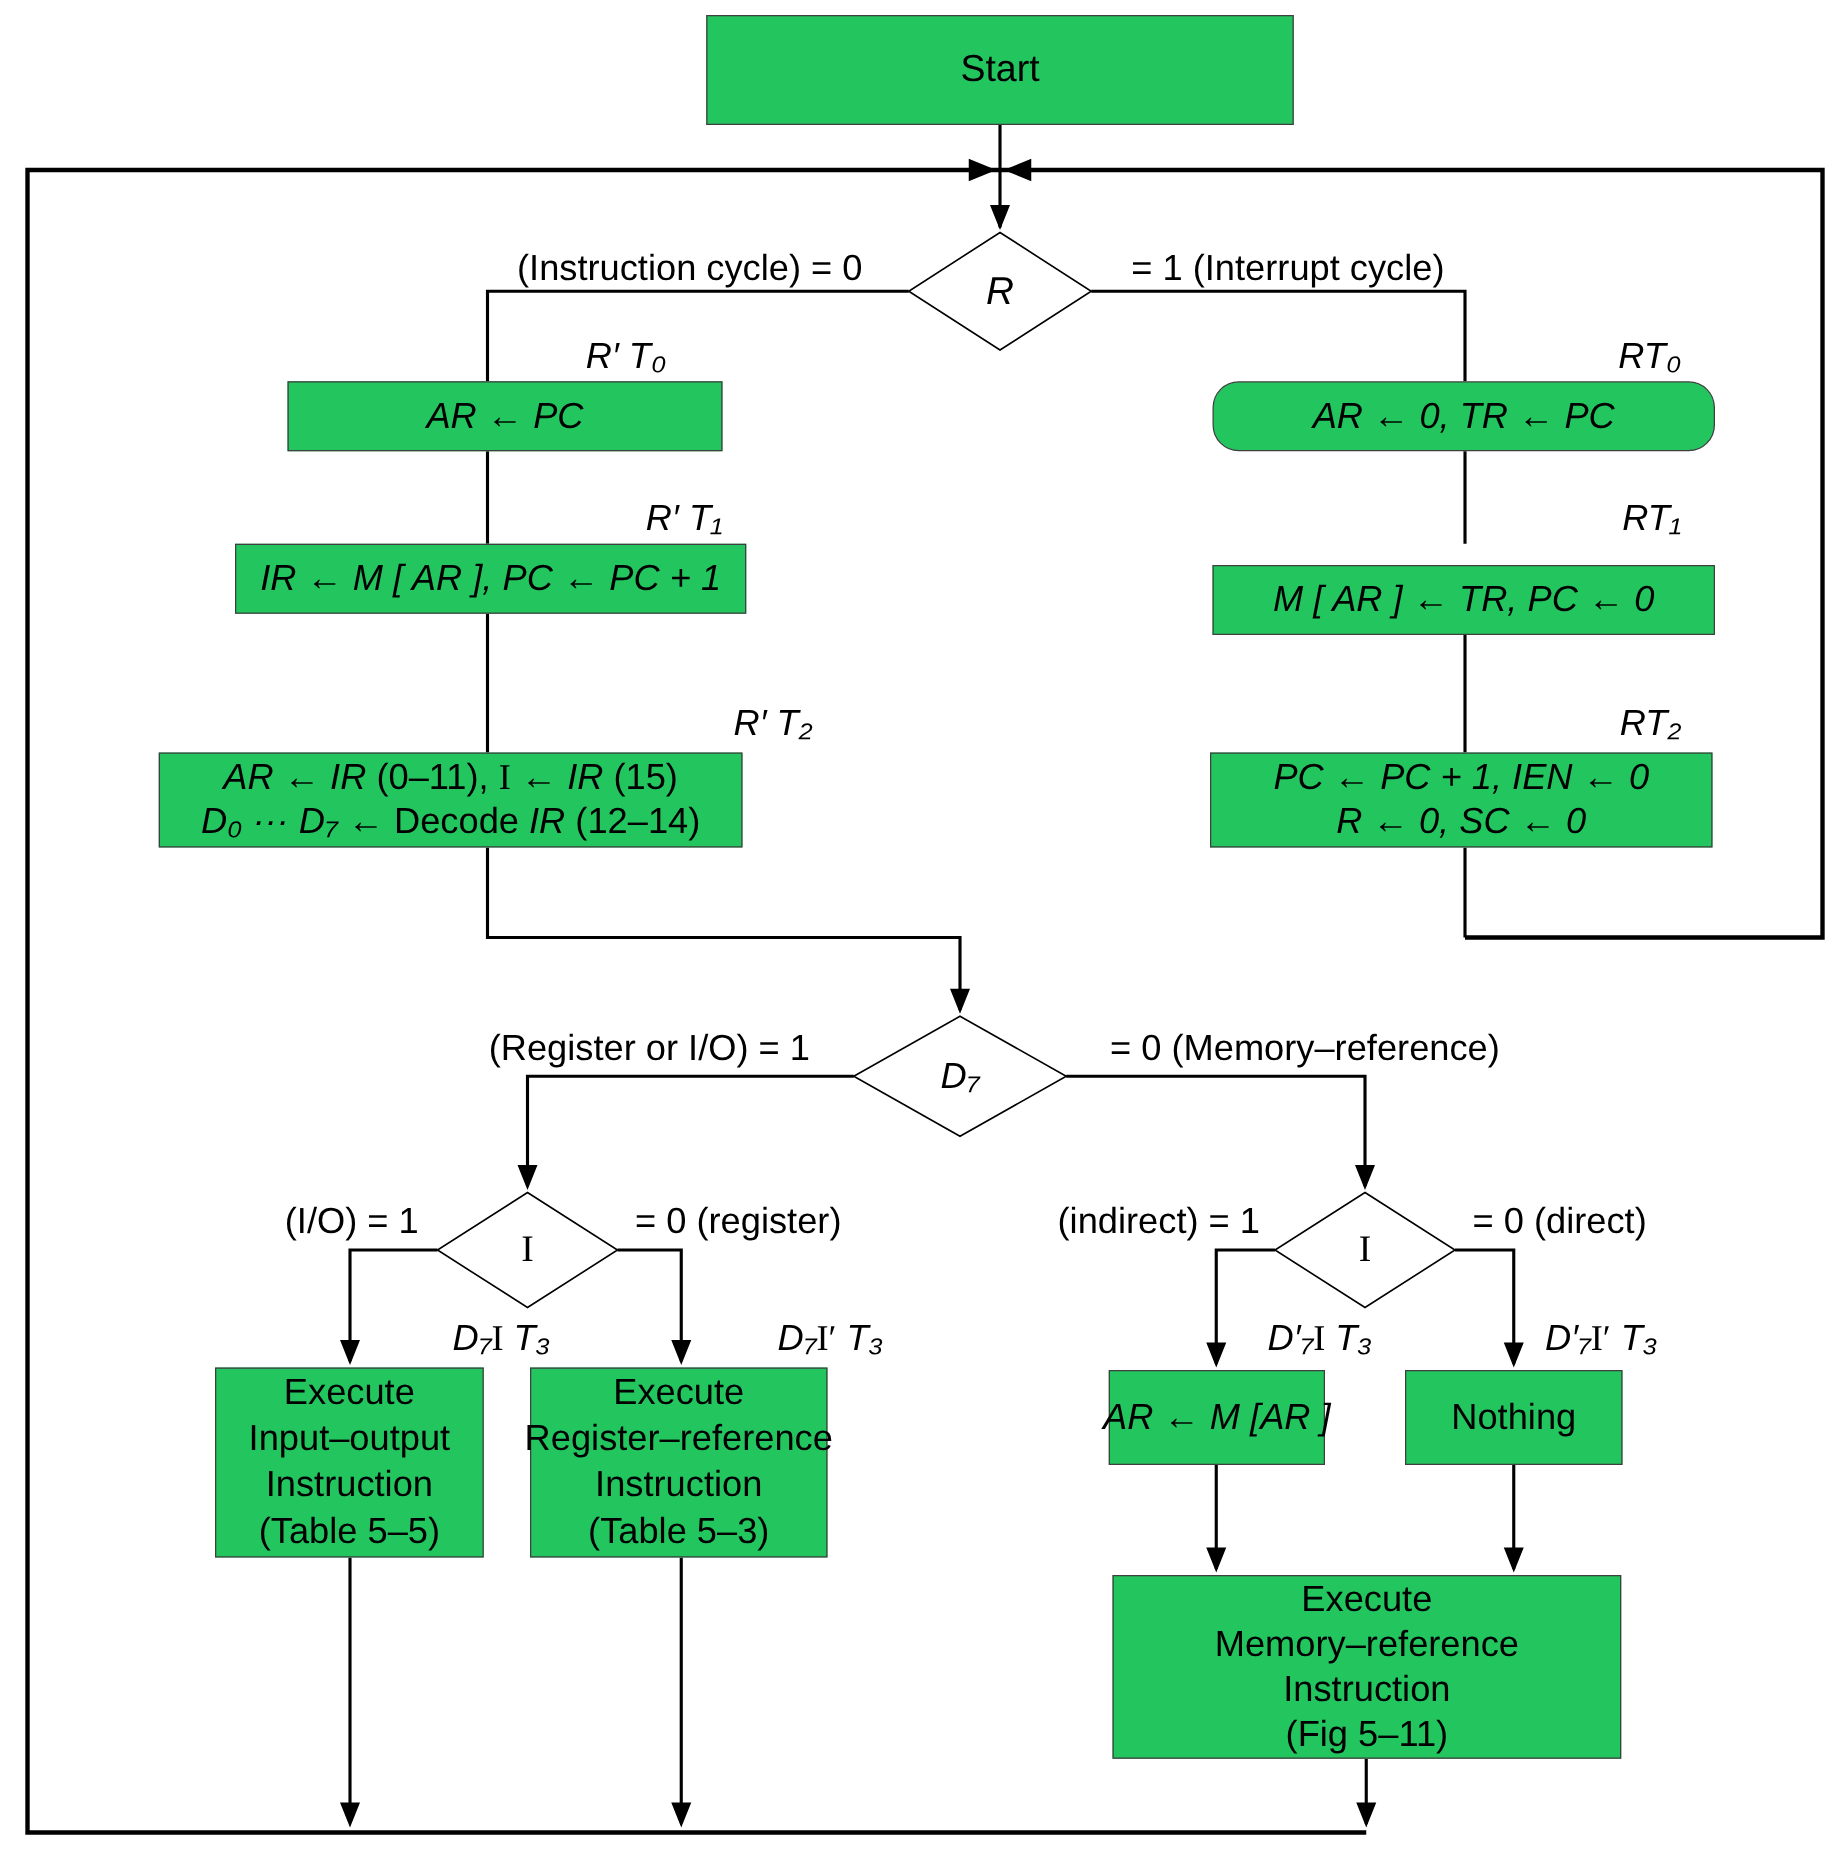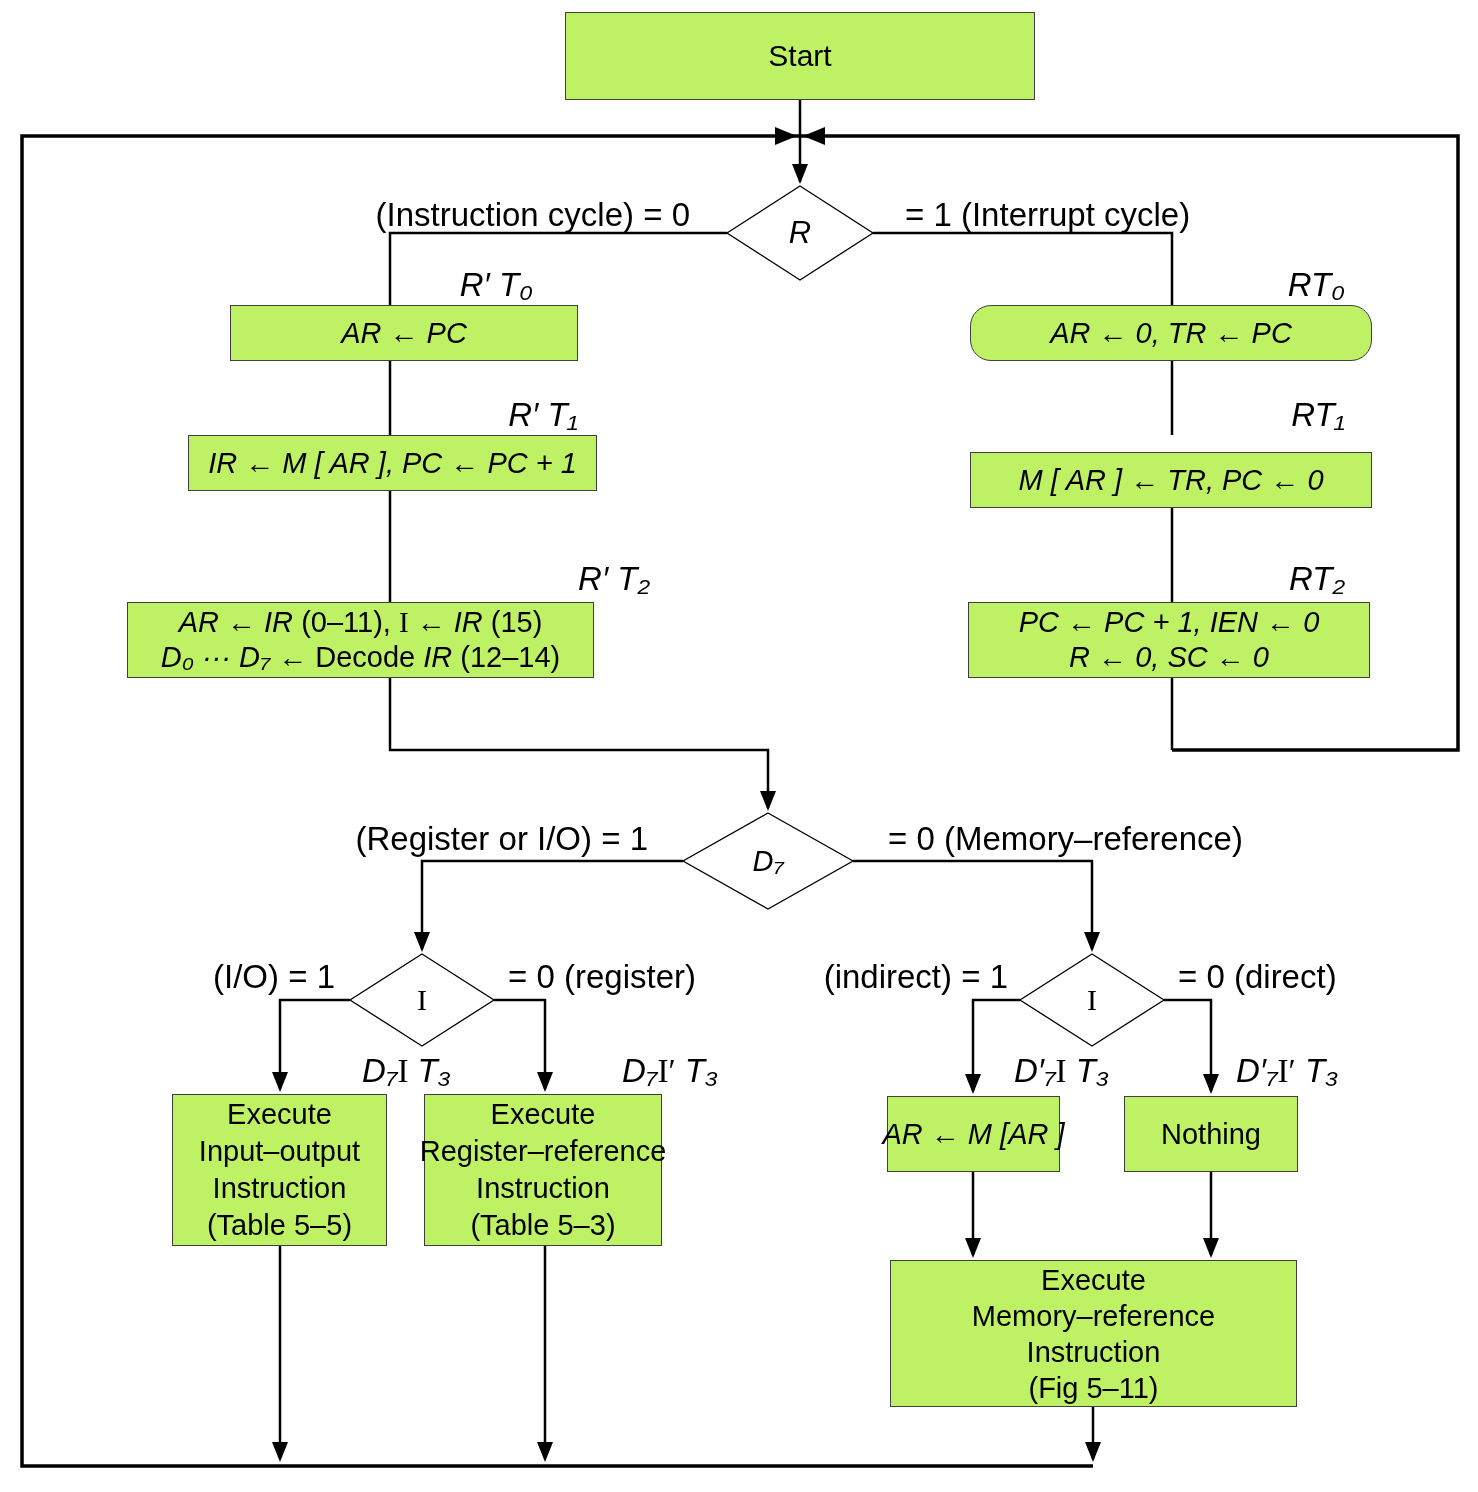--- a/index.html
+++ b/index.html
@@ -1,26 +1,26 @@
 <!DOCTYPE html>
 <html><head>
 <meta charset="utf-8">
 <style>
   html,body{margin:0;padding:0;background:#ffffff;}
   #canvas{position:relative;width:1478px;height:1492px;background:#ffffff;overflow:hidden;
           font-family:"Liberation Sans","DejaVu Sans",sans-serif;color:#000;}
   svg.wires{position:absolute;left:0;top:0;}
-  .box{position:absolute;box-sizing:border-box;background:#bef264;border:1.5px solid #3f3f3f;
+  .box{position:absolute;box-sizing:border-box;background:#22c55e;border:1.5px solid #3f3f3f;
        display:flex;flex-direction:column;align-items:center;justify-content:center;
        text-align:center;font-size:29px;line-height:36px;}
   .box .ln{white-space:nowrap;}
   .it{font-style:italic;}
   .up{font-style:normal;}
   .sf{font-style:normal;font-family:"Liberation Serif","DejaVu Serif",serif;}
-  .lbl{position:absolute;white-space:nowrap;font-size:33px;line-height:34px;}
+  .lbl{position:absolute;white-space:nowrap;font-size:29px;line-height:34px;}
   .ra{text-align:right;}
   .dsym{position:absolute;display:flex;align-items:center;justify-content:center;
         font-size:31px;white-space:nowrap;}
 </style>
 </head>
 <body>
 
 <div id="canvas">
 
   <svg class="wires" width="1478" height="1492" viewBox="0 0 1478 1492">

